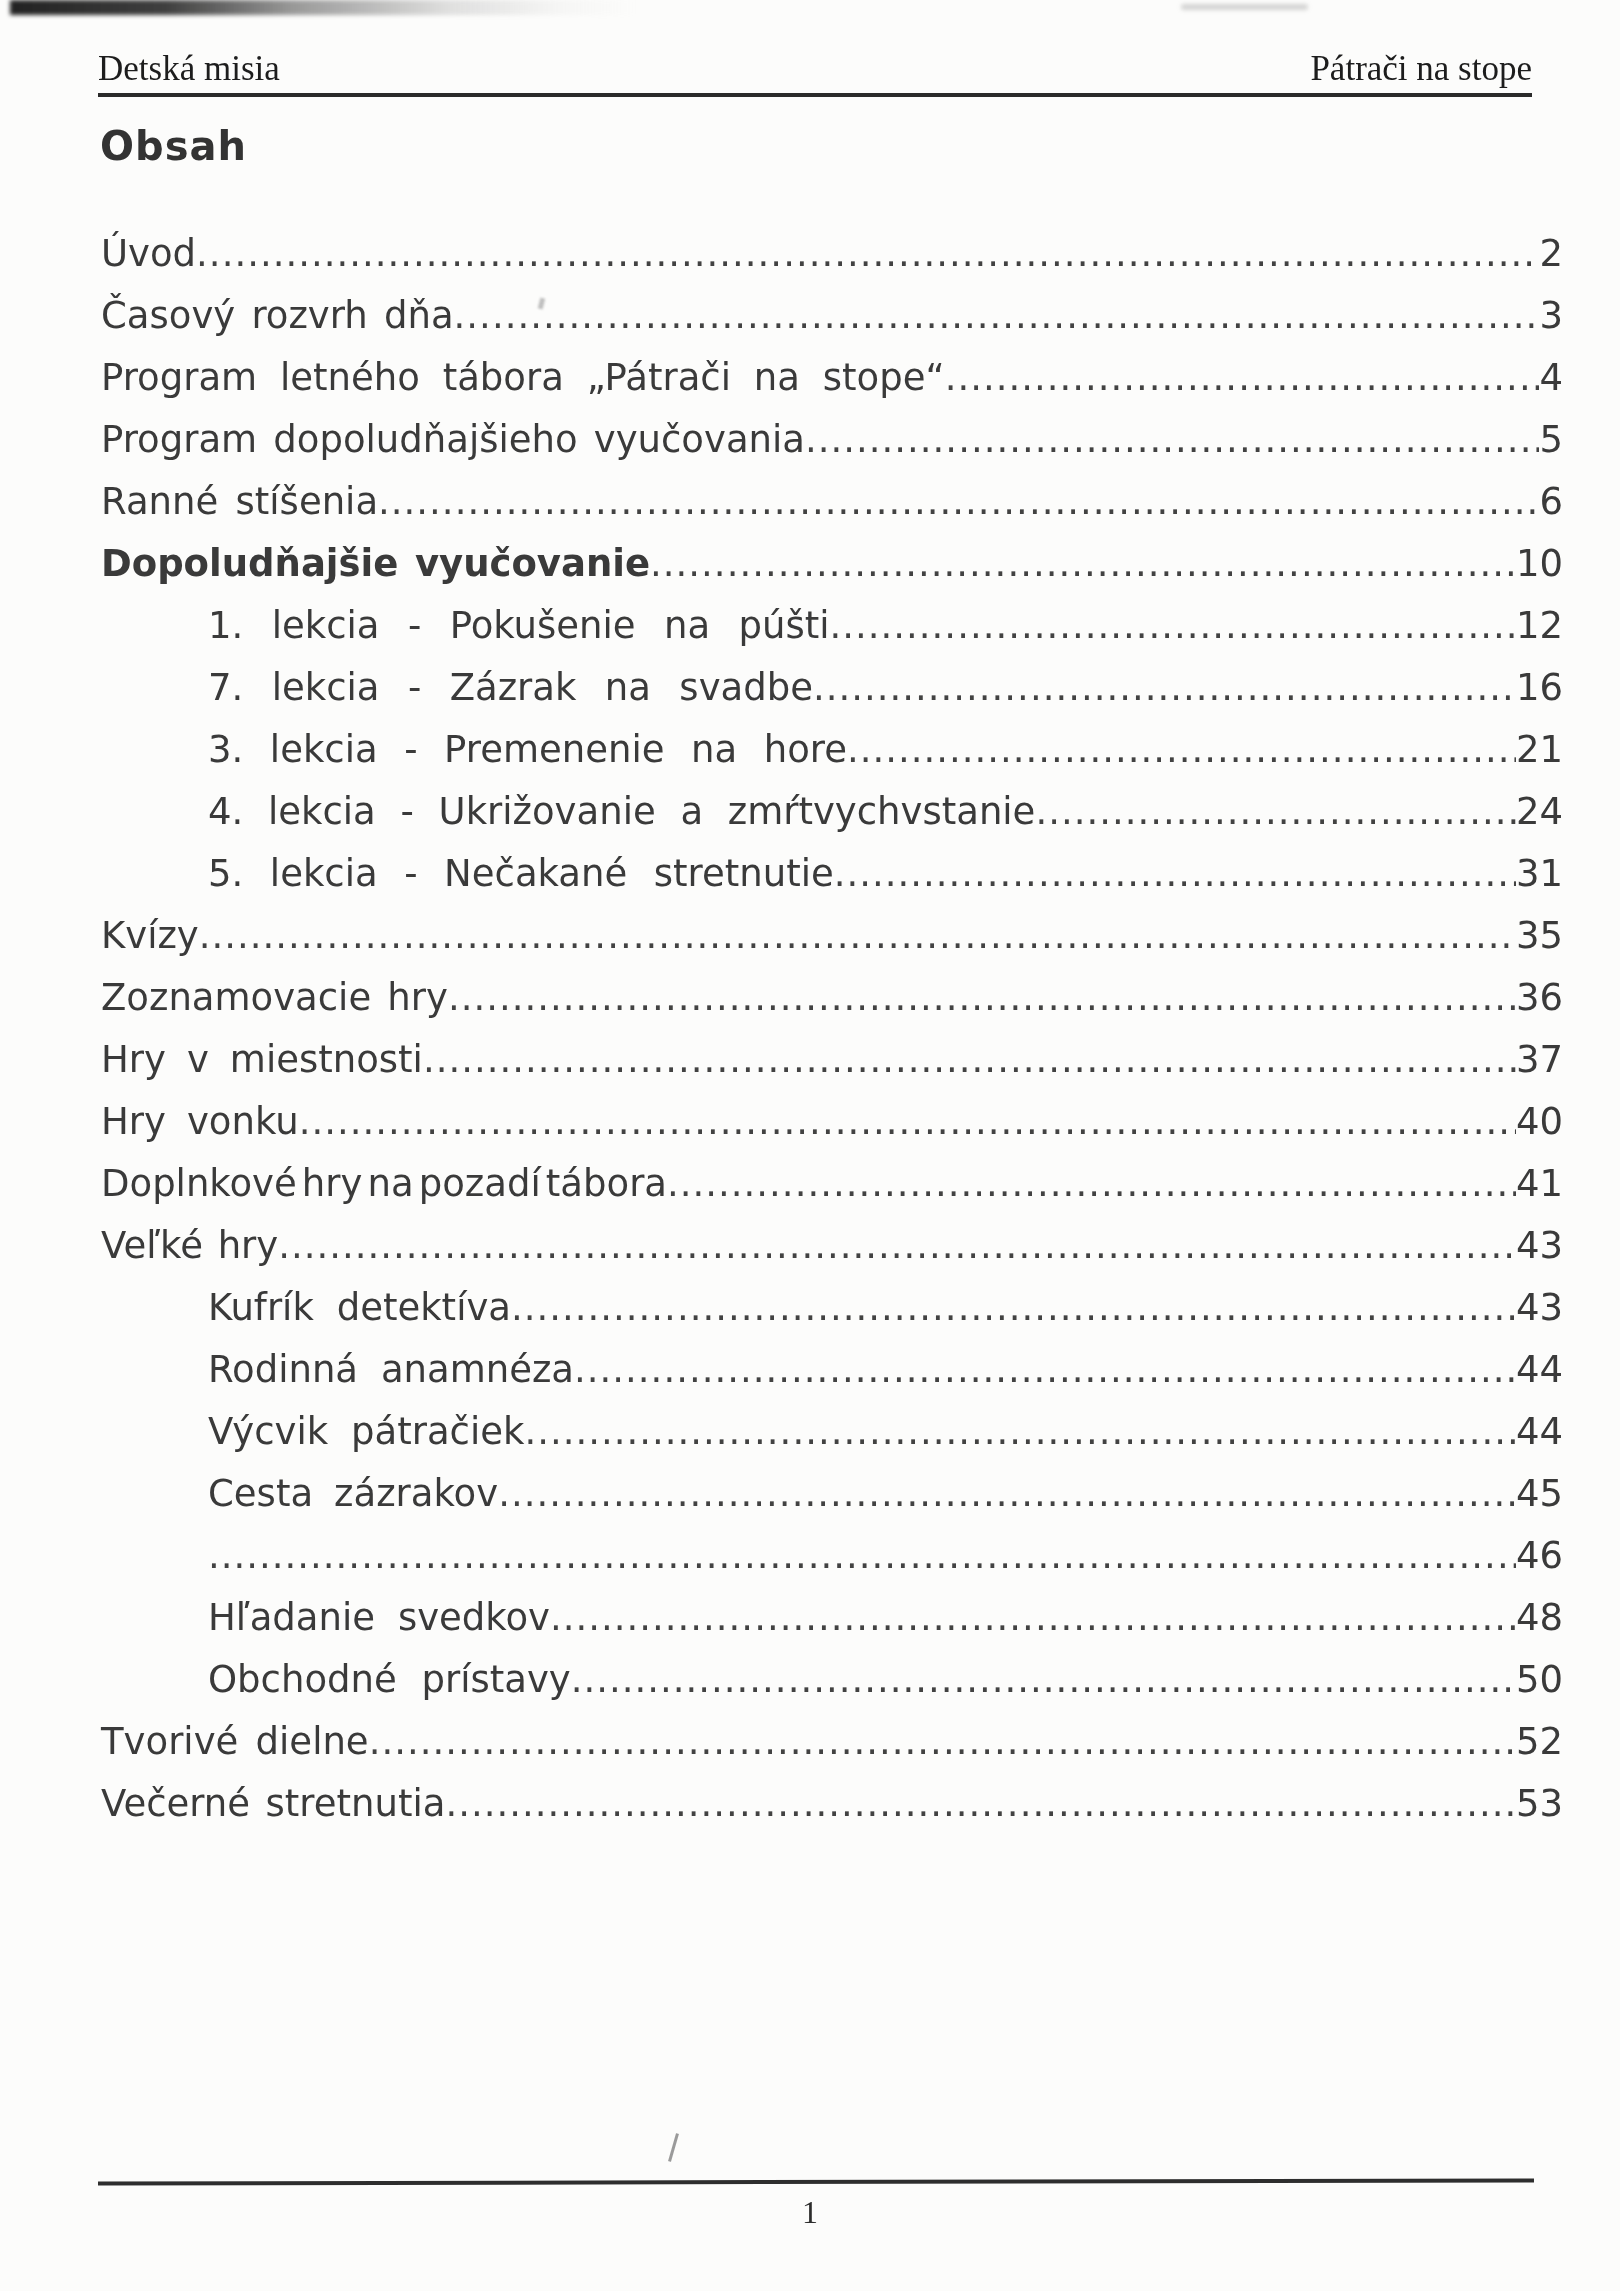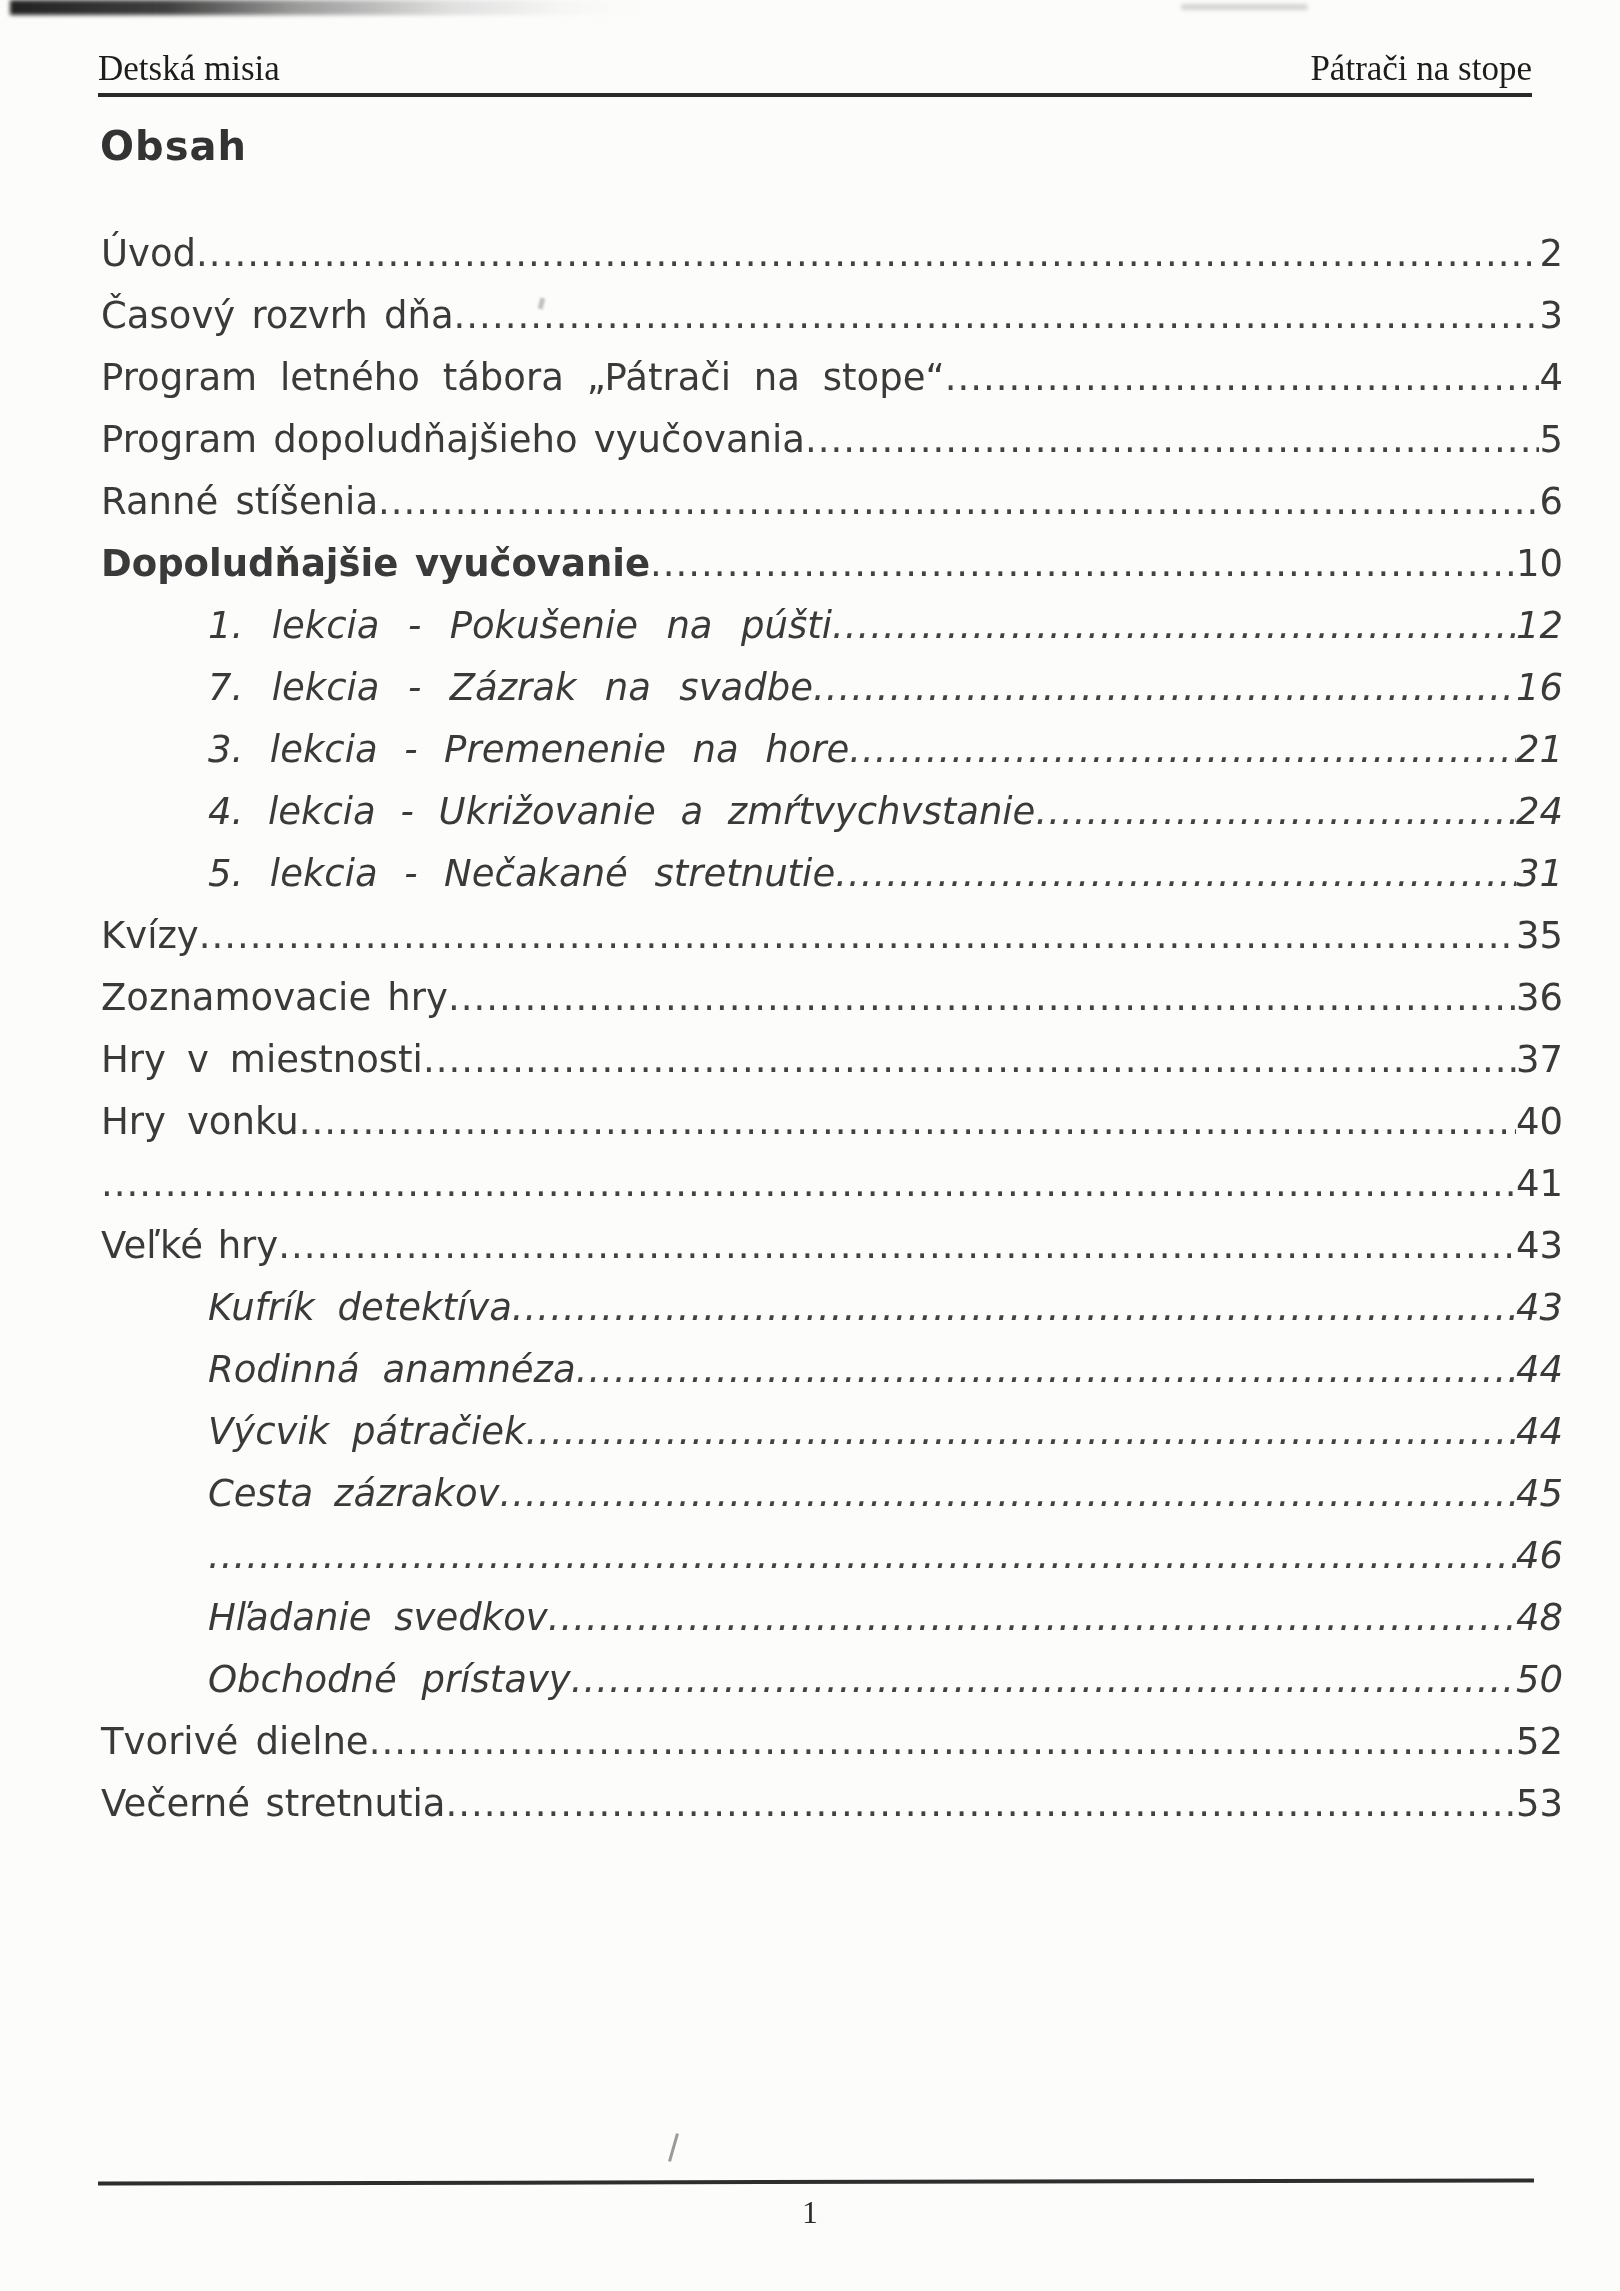--- a/index.html
+++ b/index.html
@@ -51,21 +51,21 @@
   
   .toc{
     position:absolute;left:101px;top:223px;width:1393px;
     font-size:37px;
   }
   .toc-row{
     display:flex;align-items:baseline;
     height:62px;line-height:62px;
     white-space:nowrap;
   }
-  .toc-row.indent-1{padding-left:107px;font-style:italic;}
+  .toc-row.indent-1{padding-left:107px;}
   .toc-label{flex:none;color:#3a3a3a;}
   .toc-dots{
     flex:1 1 auto;overflow:hidden;white-space:nowrap;
     color:#424242;letter-spacing:1px;min-width:0;
   }
   .toc-dots::after{
     content:"..........................................................................................................................................................................................................................................................................................";
   }
   .toc-page{flex:none;color:#3a3a3a;margin-right:-69px;}
   
@@ -182,20 +182,21 @@
       <span class="toc-page">37</span>
     </div>
 
     <div class="toc-row">
       <span class="toc-label" style="word-spacing: 0.25em;">Hry vonku</span>
       <span class="toc-dots"></span>
       <span class="toc-page">40</span>
     </div>
 
     <div class="toc-row">
+      <span class="toc-label" style="word-spacing: -0.18em;">Doplnkové hry na pozadí tábora</span>
       <span class="toc-dots"></span>
       <span class="toc-page">41</span>
     </div>
 
     <div class="toc-row">
       <span class="toc-label" style="word-spacing: 0.08em;">Veľké hry</span>
       <span class="toc-dots"></span>
       <span class="toc-page">43</span>
     </div>
 

